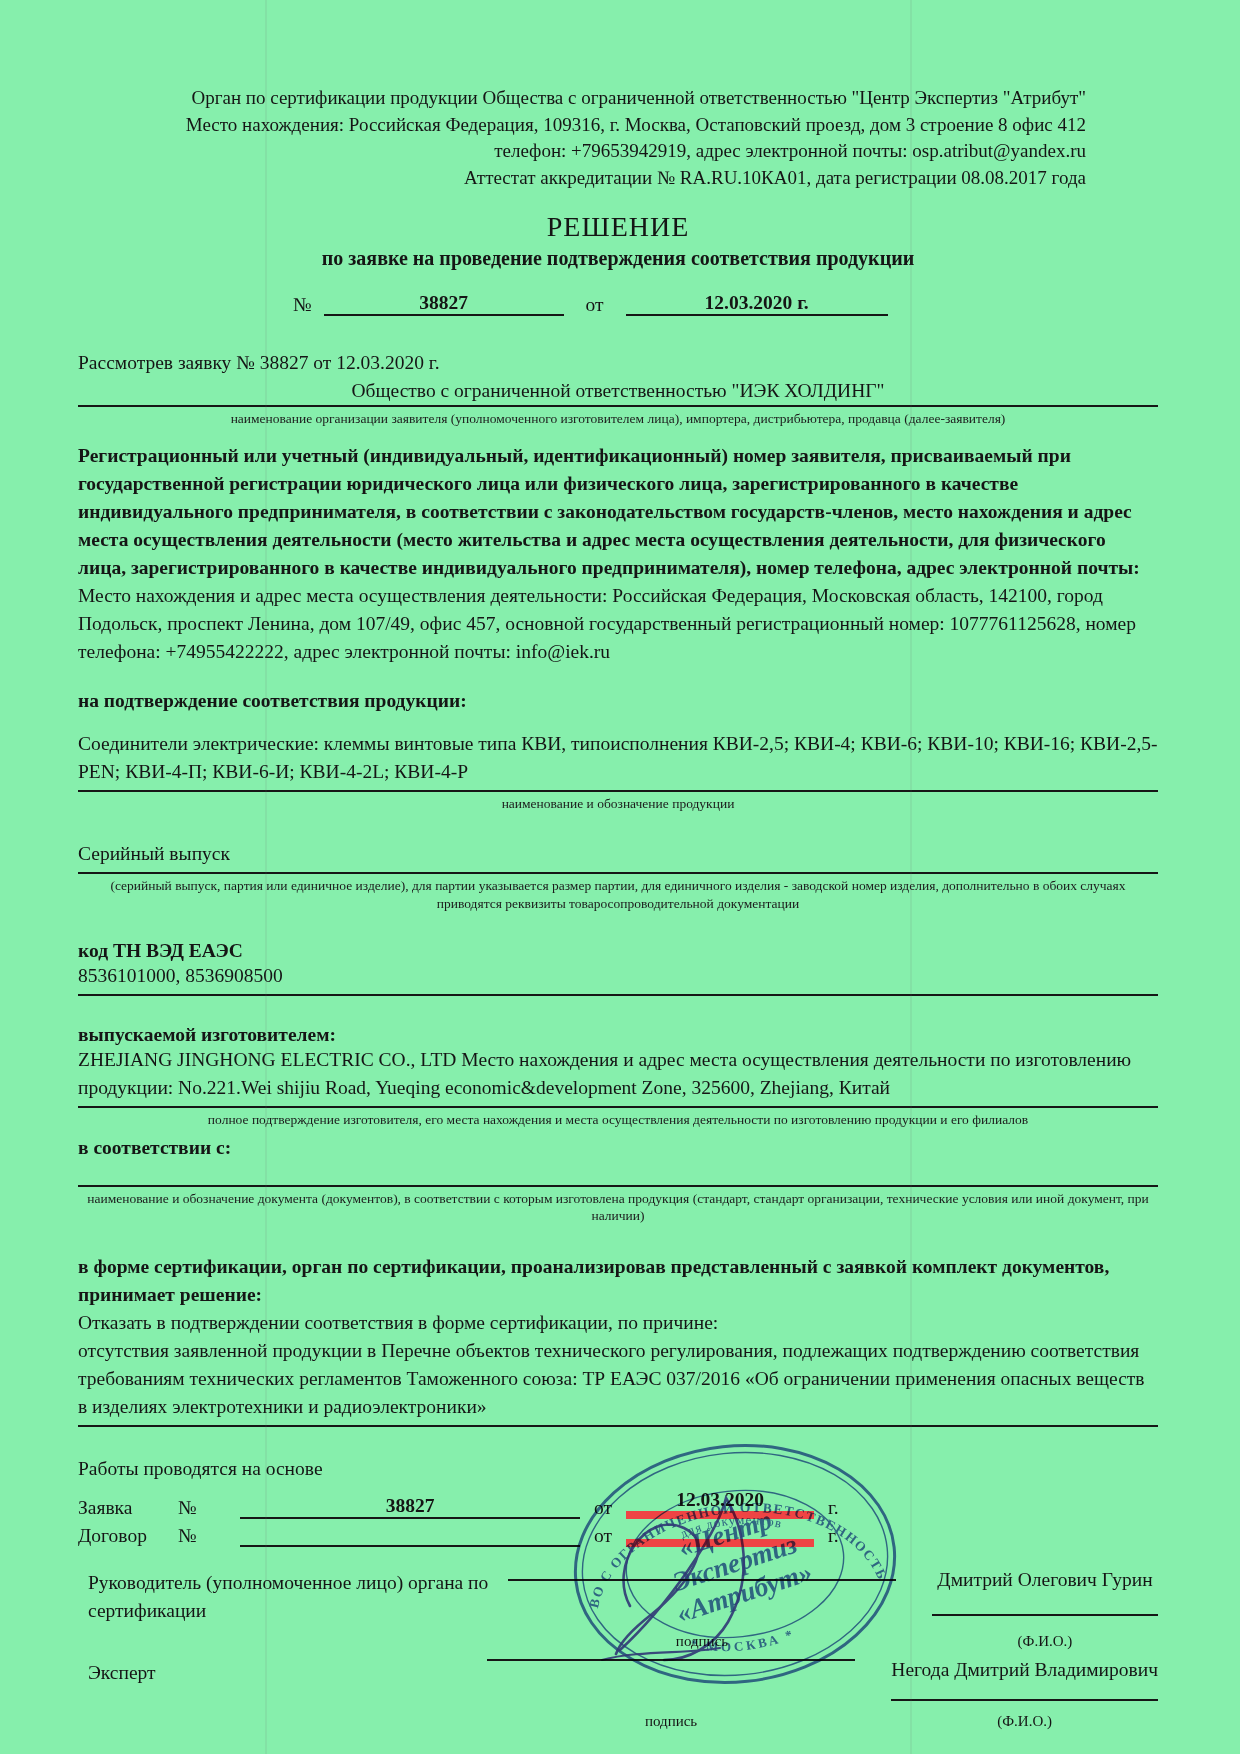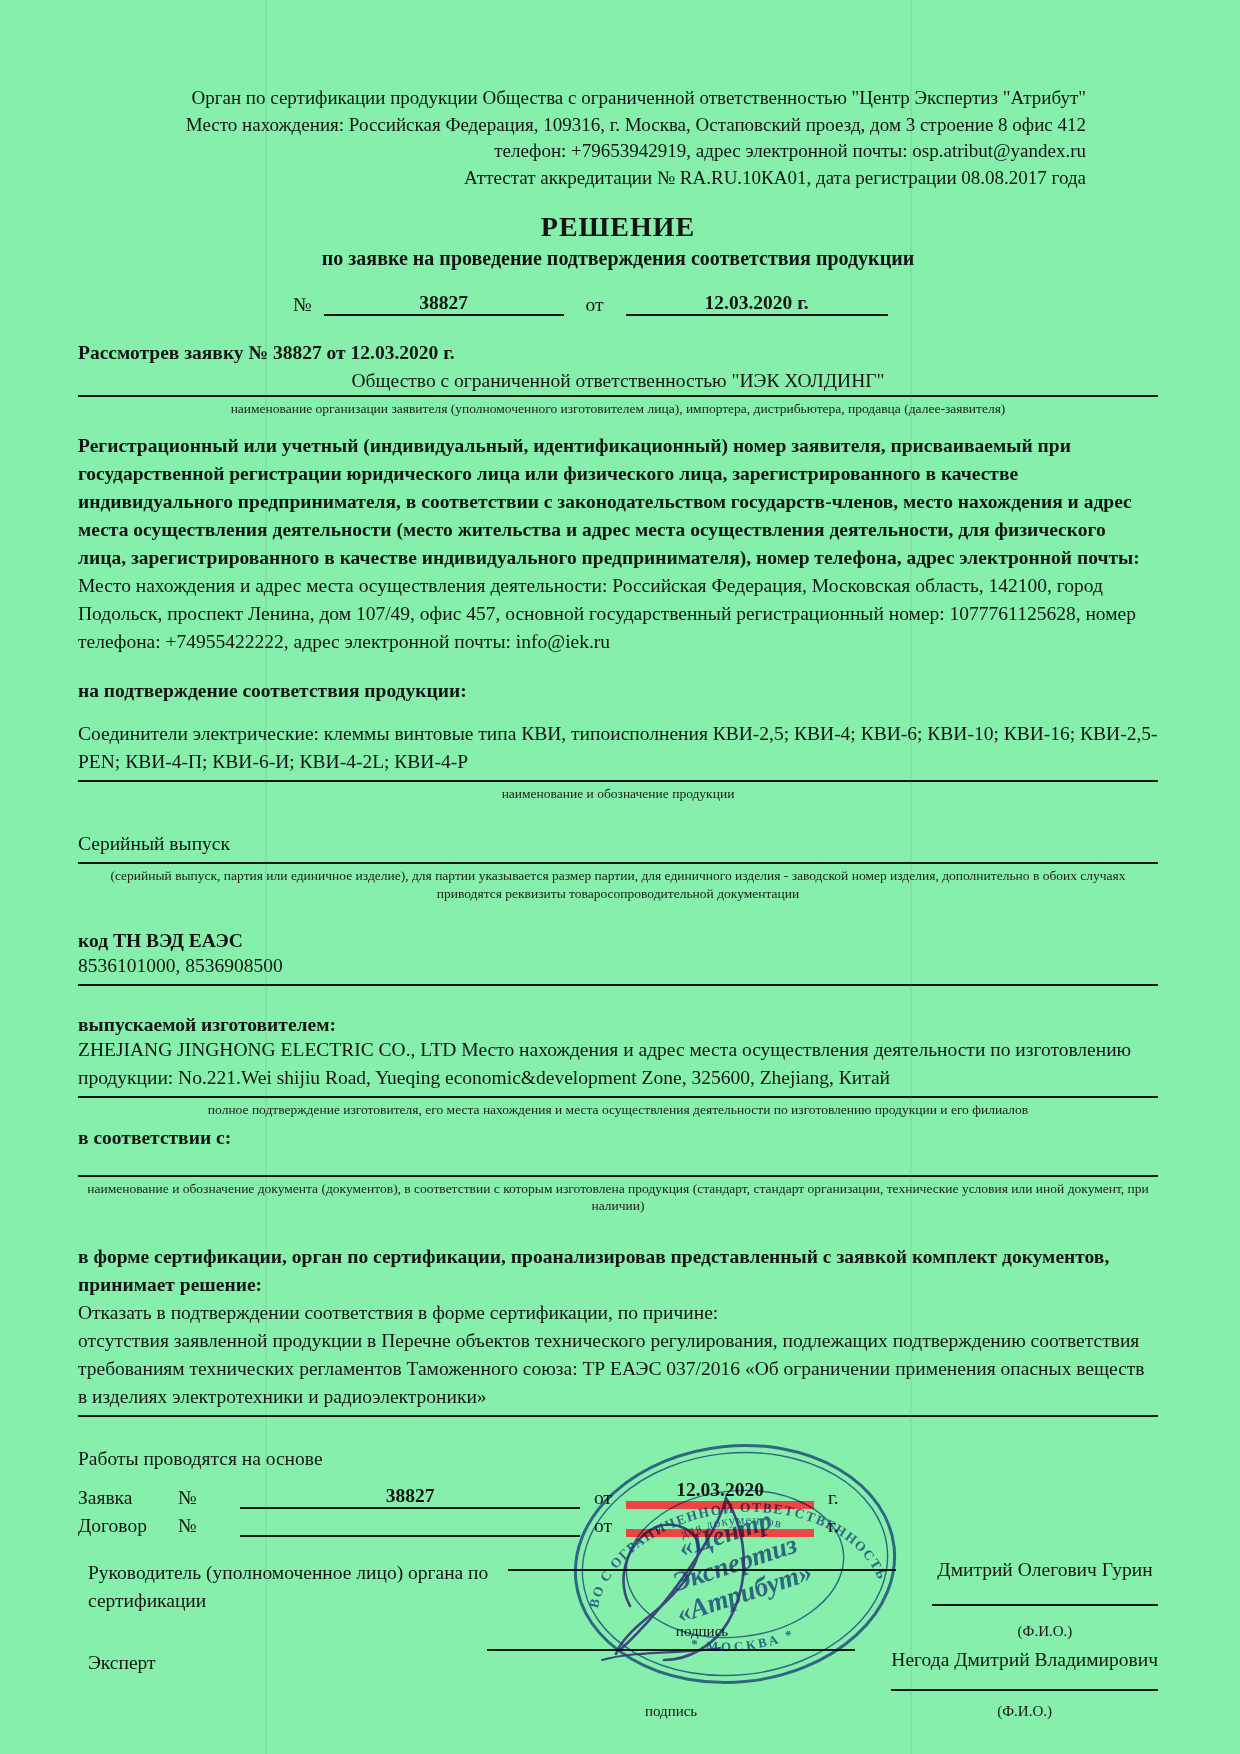--- a/index.html
+++ b/index.html
@@ -10,31 +10,31 @@
     color:#151515;
     box-sizing:border-box;
     padding:85px 82px 30px 78px;
   }
   .scan-line { position:absolute; top:0; bottom:0; width:2px; background:rgba(110,110,110,0.10); }
   .scan-line.a { left:265px; }
   .scan-line.b { left:910px; }
 
   .hdr { text-align:right; padding-right:72px; font-size:19px; line-height:26.5px; }
 
-  .title { text-align:center; font-weight:bold; font-size:28px; letter-spacing:1px; margin-top:20px; }
+  .title { text-align:center; font-weight:normal; font-size:28px; letter-spacing:1px; margin-top:20px; }
   .subtitle { text-align:center; font-weight:bold; font-size:20px; margin-top:4px; }
 
   .num-row { display:flex; align-items:flex-end; margin:22px 0 0 215px; font-size:19.5px; }
   .num-row .lbl { margin-right:12px; }
   .ucell { border-bottom:2px solid #161616; text-align:center; font-weight:bold; }
   .num-row .u1 { width:240px; }
   .num-row .ot { margin:0 22px; }
   .num-row .u2 { width:262px; }
 
-  .reviewed { font-weight:bold; font-size:19.5px; margin-top:26px; }
+  .reviewed { font-weight:normal; font-size:19.5px; margin-top:36px; }
   .applicant { text-align:center; font-size:19.5px; border-bottom:2px solid #161616; padding-bottom:3px; margin-top:6px; }
   .caption { font-size:13.5px; line-height:17.5px; text-align:center; margin-top:3px; color:#1b1b1b; }
 
   .para { font-size:19.5px; line-height:28px; }
   .bold { font-weight:bold; }
   .sect { font-weight:bold; font-size:19.5px; }
 
   .mt8{margin-top:8px;} .mt14{margin-top:14px;} .mt18{margin-top:18px;}
   .mt24{margin-top:24px;} .mt28{margin-top:28px;}
 

